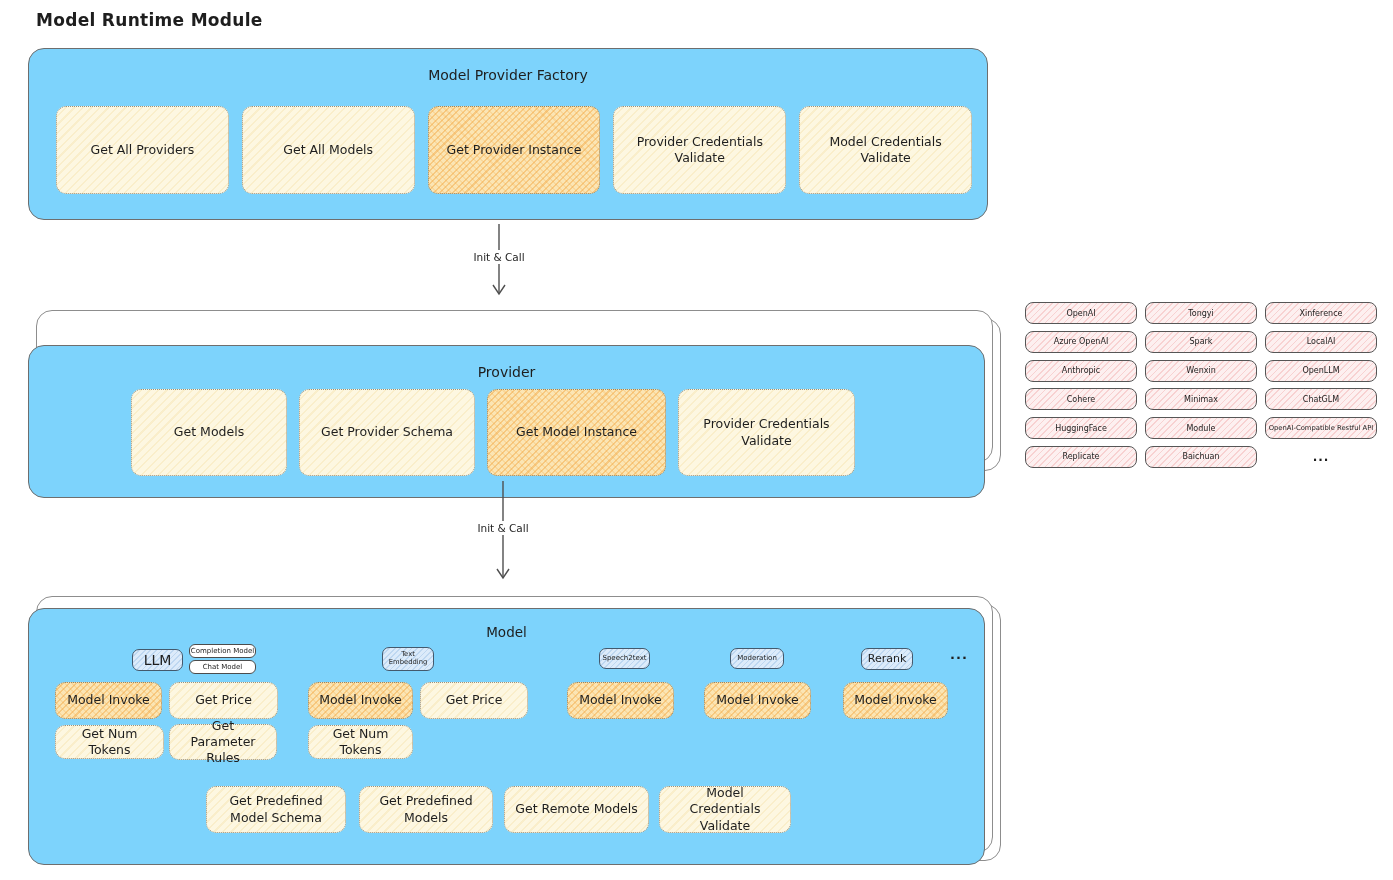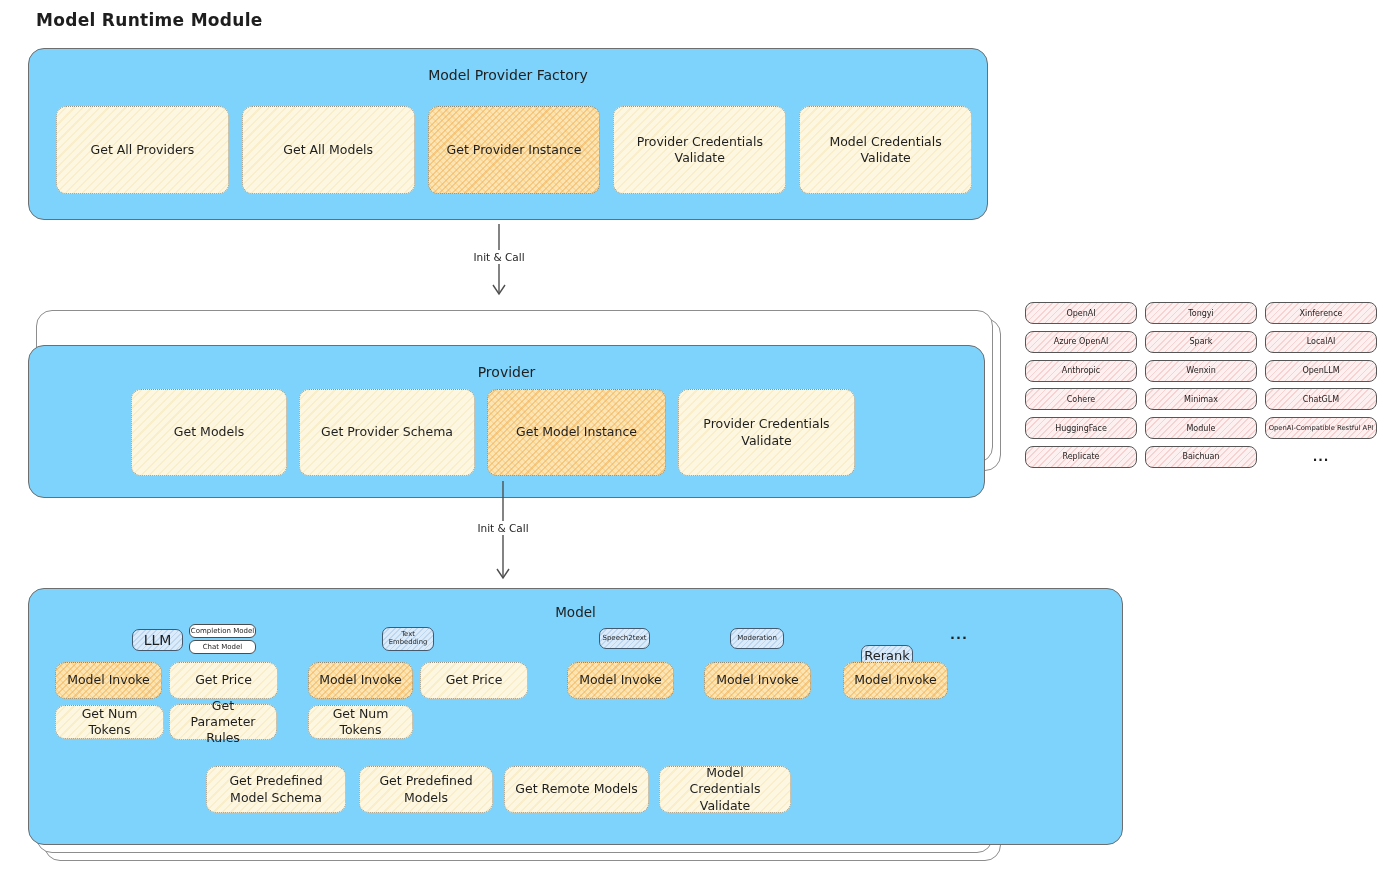--- a/index.html
+++ b/index.html
@@ -121,30 +121,30 @@
   </div>
 
   <svg class="abs" style="left:493px; top:481px;" width="20" height="99">
     <line x1="10" y1="0" x2="10" y2="97" stroke="#4f4f4f" stroke-width="1.4"></line>
     <path d="M4 88 L10 97 L16 88" fill="none" stroke="#4f4f4f" stroke-width="1.4"></path>
   </svg>
   <div class="arrow-label" style="left:472px; top:521px; width:62px;">Init &amp; Call</div>
 
   <div class="layer" style="left:44px; top:604px; width:957px; height:257px;"></div>
   <div class="layer" style="left:36px; top:596px; width:957px; height:257px;"></div>
-  <div class="box" style="left:28px; top:588px; width:1095px; height:257px;">
+  <div class="box" style="left:28px; top:608px; width:957px; height:257px;">
     <div class="box-title" style="margin-top:15px; font-size:13.5px;">Model</div>
 
     <div class="tag-blue" style="left:103px; top:40px; width:51px; height:22px; font-size:14px;">LLM</div>
     <div class="tag-white" style="left:160px; top:35px; width:67px; height:14px;">Completion Model</div>
     <div class="tag-white" style="left:160px; top:51px; width:67px; height:14px;">Chat Model</div>
     <div class="tag-blue" style="left:353px; top:38px; width:52px; height:24px; font-size:6.8px; padding:0 1px;">Text Embedding</div>
     <div class="tag-blue" style="left:570px; top:39px; width:51px; height:21px; font-size:7px;">Speech2text</div>
     <div class="tag-blue" style="left:701px; top:39px; width:54px; height:21px; font-size:7px;">Moderation</div>
-    <div class="tag-blue" style="left:832px; top:39px; width:52px; height:22px; font-size:13px;margin-top:17px;">Rerank</div>
+    <div class="tag-blue" style="left:832px; top:39px; width:52px; height:22px; font-size:11px;">Rerank</div>
     <div class="more-dots" style="left:921px; top:38px;">...</div>
 
     <div class="ybtn abs hl" style="left:26px;  top:73px; width:107px; height:37px;">Model Invoke</div>
     <div class="ybtn abs" style="left:140px; top:73px; width:109px; height:37px;">Get Price</div>
     <div class="ybtn abs hl" style="left:279px; top:73px; width:105px; height:37px;">Model Invoke</div>
     <div class="ybtn abs" style="left:391px; top:73px; width:108px; height:37px;">Get Price</div>
     <div class="ybtn abs hl" style="left:538px; top:73px; width:107px; height:37px;">Model Invoke</div>
     <div class="ybtn abs hl" style="left:675px; top:73px; width:107px; height:37px;">Model Invoke</div>
     <div class="ybtn abs hl" style="left:814px; top:73px; width:105px; height:37px;">Model Invoke</div>
 

